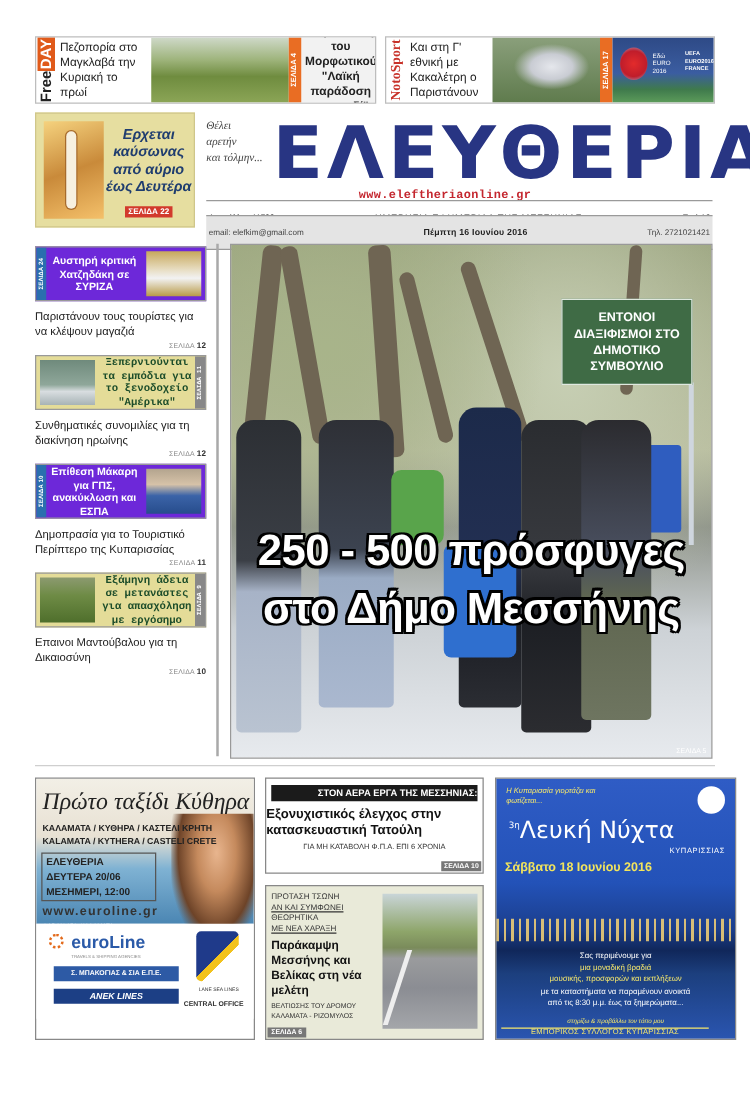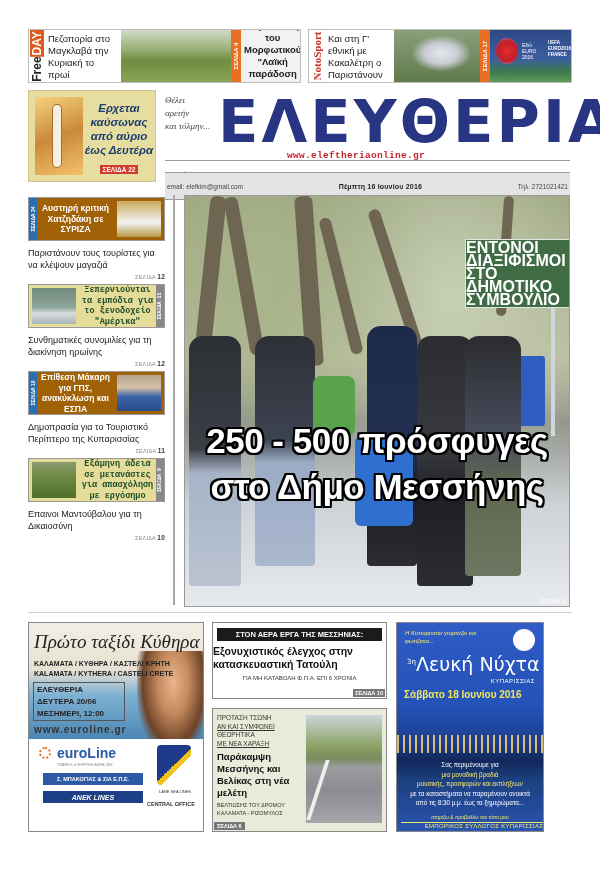--- a/index.html
+++ b/index.html
@@ -38,39 +38,39 @@
   .info-row .center { font-size: 7.5px; letter-spacing: 0.6px; color: #333; }
   .info-row2 .center { font-weight: bold; font-size: 7px; color: #222; letter-spacing: 0.2px; }
 
   
   .left-col { position: absolute; left: 28px; top: 193px; width: 137px; }
   .vline { position: absolute; left: 173px; top: 195px; width: 2px; height: 410px; background: #a9a9a9; }
   .brief { font-size: 9px; line-height: 12px; color: #222; }
   .page-ref { text-align: right; font-size: 5.5px; color: #888; letter-spacing: 0.2px; margin-top: 2px; }
   .page-ref b { color: #333; font-size: 6.5px; }
   .box { display: flex; height: 44px; margin: 4px 0 6px 0; border: 1px solid #999; overflow: hidden; }
-  .box.blue { background: #a16207; }
+  .box.blue { background: #6d28d9; }
   .box.yellow { background: #e4dc98; font-family: Liberation Mono, monospace; }
   .box .boxtxt { flex: 1; text-align: center; font-weight: bold; font-size: 8.5px; line-height: 10.5px; display: flex; align-items: center; justify-content: center; padding: 0 2px; }
   .box.blue .boxtxt { color: #fff; }
   .box.yellow .boxtxt { color: #1c4d2a; }
   .box .thumb { width: 44px; margin: 3px; flex: none; }
   .box .side { width: 8px; flex: none; background: #888; position: relative; }
   .box.blue .side { background: #2a6fae; }
   .box .side span { position: absolute; left: 50%; top: 50%; transform: translate(-50%,-50%) rotate(-90deg); font-size: 5px; color: #fff; white-space: nowrap; font-weight: bold; }
 
   
   .main-photo { position: absolute; left: 184px; top: 195px; width: 386px; height: 412px; border: 1px solid #999; overflow: hidden;
     background:
       radial-gradient(ellipse at 20% 20%, #a8b48a 0%, transparent 40%),
       radial-gradient(ellipse at 70% 25%, #c7cfb4 0%, transparent 45%),
       linear-gradient(180deg, #9aa37e 0%, #b7bb9c 40%, #8e9389 55%, #cdd2d6 75%, #e7eaee 100%); }
   .tree { position: absolute; background: #6f6553; border-radius: 6px; }
   .person { position: absolute; border-radius: 14px 14px 4px 4px; }
-  .callout { position: absolute; left: 280px; top: 43px; width: 105px; height: 69px; background: #3f6b45; border: 1px solid #dfe8df; color: #fff; font-weight: bold; font-size: 16px; line-height: 13px; display: flex; align-items: center; justify-content: center; }
+  .callout { position: absolute; left: 264px; top: 43px; width: 105px; height: 69px; background: #3f6b45; border: 1px solid #dfe8df; color: #fff; font-weight: bold; font-size: 10px; line-height: 13px; text-align: center; display: flex; align-items: center; justify-content: center; }
   .headline { position: absolute; left: 0; width: 100%; text-align: center; font-weight: bold; font-size: 35px; line-height: 38px; color: #fff; letter-spacing: -0.5px;
     text-shadow: 2px 2px 0 #000, -2px -2px 0 #000, 2px -2px 0 #000, -2px 2px 0 #000, 0 2px 0 #000, 2px 0 0 #000, 0 -2px 0 #000, -2px 0 0 #000; }
   .hl1 { top: 226px; }
   .hl2 { top: 272px; }
   .photo-page { position: absolute; right: 4px; bottom: 2px; font-size: 5.5px; color: #fff; }
 
   
   .hrule { position: absolute; left: 28px; top: 612px; width: 544px; height: 1px; background: #cfcfcf; }
 
   .ad-kythera { position: absolute; left: 28px; top: 622px; width: 176px; height: 210px; border: 1px solid #888; overflow: hidden; background: #fff; }
@@ -88,36 +88,36 @@
   .euroline-sub { position: absolute; left: 28px; top: 24px; font-size: 3.5px; color: #888; }
   .logo-globe { position: absolute; left: 10px; top: 8px; width: 12px; height: 12px; border: 2px dotted #e36a1b; border-radius: 50%; }
   .euroline { left: 28px; }
   .bar { position: absolute; left: 14px; width: 100px; height: 12px; font-size: 5.5px; color: #fff; font-weight: bold; display: flex; align-items: center; justify-content: center; }
   .bar1 { top: 34px; background: #2d5aa5; }
   .bar2 { top: 52px; background: #1c3f85; font-style: italic; font-size: 7px; }
   .lane-logo { position: absolute; left: 128px; top: 6px; width: 34px; height: 40px; background: linear-gradient(135deg,#1f3a8a 0%,#1f3a8a 50%,#f2c21b 50%,#f2c21b 60%,#fff 60%); border-radius: 4px; }
   .lane-text { position: absolute; left: 118px; top: 62px; font-size: 5.5px; font-weight: bold; color: #333; white-space: nowrap; }
 
   .mid-top { position: absolute; left: 212px; top: 622px; width: 175px; height: 77px; border: 1px solid #888; background: #fff; }
-  .mid-top-banner { margin: 5px 4px 0 4px; background: #1b1b1b; color: #fff; font-weight: bold; font-size: 7.5px; text-align: center; padding: 2px 0; }
+  .mid-top-banner { margin: 5px 4px 0 4px; background: #1b1b1b; color: #fff; font-weight: bold; font-size: 7.5px; text-align: right; padding: 2px 0; }
   .mid-top-hl { text-align: left; font-weight: bold; font-size: 10.5px; line-height: 13px; margin-top: 4px; color: #111; }
   .mid-top-sub { text-align: center; font-size: 6px; margin-top: 4px; color: #333; }
   .gray-tag { position: absolute; right: 1px; bottom: 1px; background: #777; color: #fff; font-size: 5.5px; font-weight: bold; padding: 1px 2px; }
 
   .mid-bot { position: absolute; left: 212px; top: 708px; width: 175px; height: 124px; border: 1px solid #888; background: #e9ead9; }
   .mid-bot-left { position: absolute; left: 4px; top: 5px; width: 84px; text-align: left; }
   .mid-bot-kicker { font-size: 6.5px; line-height: 8.5px; color: #333; }
   .mid-bot-kicker .u { text-decoration: underline; }
   .mid-bot-hl { font-weight: bold; font-size: 9.5px; line-height: 12px; color: #111; margin-top: 3px; }
   .mid-bot-sub { font-size: 5.5px; line-height: 7.5px; color: #333; margin-top: 3px; }
   .mid-bot-photo { position: absolute; left: 93px; top: 6px; width: 76px; height: 108px; background: linear-gradient(180deg, #c9d5d8 0%, #8ea56a 28%, #7a8b5b 40%, #9a9b9d 48%, #8b8d93 70%, #a4a6aa 100%); }
   .mid-bot-photo::after { content:""; position:absolute; left: 10px; top: 45px; width: 4px; height: 60px; background:#eee; transform: skewX(-18deg); }
   .gray-tag-left { position: absolute; left: 1px; bottom: 1px; background: #777; color: #fff; font-size: 5.5px; font-weight: bold; padding: 1px 3px; }
 
-  .ad-night { position: absolute; left: 396px; top: 622px; width: 148px; height: 210px; border: 1px solid #888; overflow: hidden;
+  .ad-night { position: absolute; left: 396px; top: 622px; width: 193px; height: 210px; border: 1px solid #888; overflow: hidden;
     background: linear-gradient(180deg, #2f5cc5 0%, #2352b8 40%, #1b3e8c 58%, #10275a 66%, #1c3f7e 75%, #2a55b0 100%); padding-left: 47px; }
   .night-kicker { position: absolute; left: 8px; top: 6px; font-style: italic; font-size: 6px; line-height: 8px; color: #f6e86c; }
   .night-logo { position: absolute; right: 8px; top: 6px; width: 22px; height: 22px; border-radius: 50%; background: #fff; }
   .night-title { position: absolute; left: 10px; top: 30px; font-size: 19px; color: #fff; font-family: "DejaVu Sans", sans-serif; white-space: nowrap; }
   .night-title sup { font-size: 7px; }
   .night-sub { position: absolute; right: 8px; top: 55px; font-size: 6px; color: #fff; letter-spacing: 0.5px; }
   .night-date { position: absolute; left: 7px; top: 66px; font-size: 10px; color: #f3e55c; white-space: nowrap; font-weight: bold; }
   .night-lights { position: absolute; left: 0; top: 112px; width: 100%; height: 18px; background: repeating-linear-gradient(90deg, #f7d374 0 2px, transparent 2px 6px); opacity: 0.85; }
   .night-body { position: absolute; left: 0; top: 137px; width: 100%; text-align: center; font-size: 6.3px; line-height: 9.5px; color: #fff; }
   .night-body .y { color: #f6e86c; }

